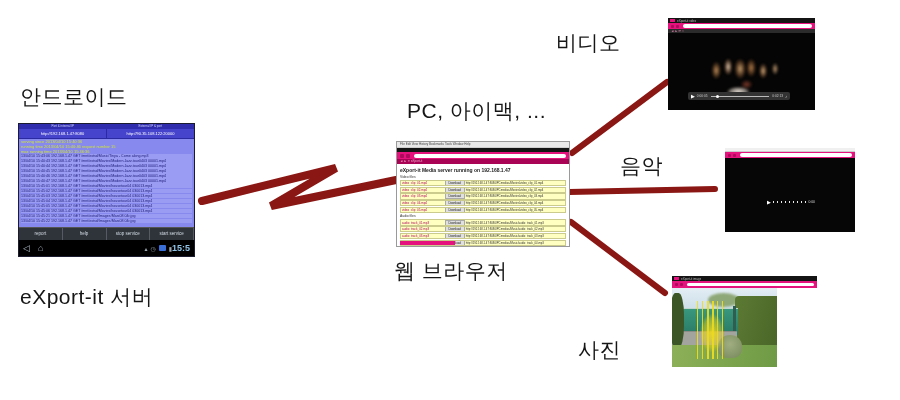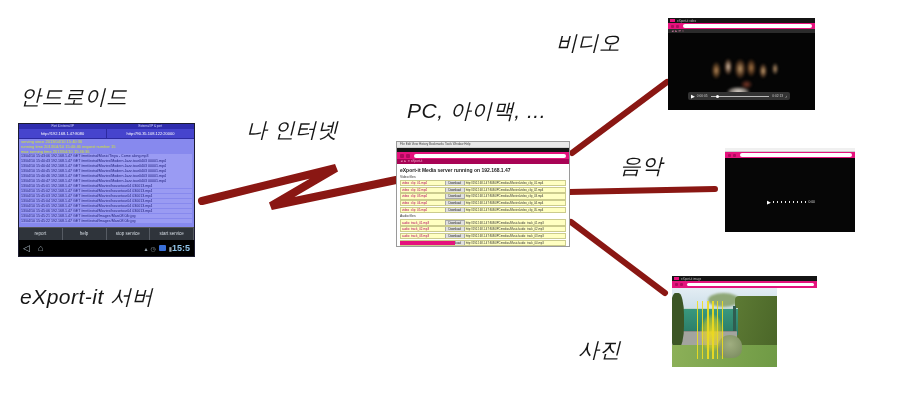--- a/index.html
+++ b/index.html
@@ -1,18 +1,18 @@
 <!DOCTYPE html>
 <html><head>
 <meta charset="utf-8">
 <style>
   html,body{margin:0;padding:0;background:#fff;}
   #stage{position:relative;width:900px;height:400px;background:#fff;overflow:hidden;
          font-family:"Liberation Sans","DejaVu Sans",sans-serif;}
-  .big-label{position:absolute;font-size:21px;color:#161616;letter-spacing:.5px;white-space:pre;font-style:italic;}
+  .big-label{position:absolute;font-size:21px;color:#161616;letter-spacing:.5px;white-space:pre;}
   svg.connectors{position:absolute;left:0;top:0;pointer-events:none;}
 
   
   #tablet{position:absolute;left:18px;top:123px;width:175px;height:132px;border:1px solid #1c1c30;
           display:flex;flex-direction:column;overflow:hidden;}
   .t-header-top{height:5px;background:#2f2cae;display:flex;}
   .t-header-top span{flex:1;font-size:3px;line-height:5px;color:#cfd4ff;text-align:center;overflow:hidden;}
   .t-urls{height:9px;background:#4644cd;display:flex;border-bottom:1px solid #2c2aa0;}
   .t-urls span{flex:1;font-size:4px;line-height:9px;color:#ffffff;text-align:center;overflow:hidden;white-space:nowrap;}
   .t-urls span:first-child{border-right:1px solid #2c2aa0;}
@@ -122,22 +122,23 @@
 
   <svg class="connectors" width="900" height="400">
     <polyline points="202,201 336,168 271,206 396,180" fill="none" stroke="#8a1713" stroke-width="8" stroke-linecap="round" stroke-linejoin="miter"></polyline>
     <line x1="572" y1="153" x2="667" y2="82" stroke="#8a1713" stroke-width="6" stroke-linecap="round"></line>
     <line x1="569" y1="192" x2="715" y2="189" stroke="#8a1713" stroke-width="6" stroke-linecap="round"></line>
     <line x1="571" y1="222" x2="665" y2="293" stroke="#8a1713" stroke-width="6" stroke-linecap="round"></line>
   </svg>
 
   <div class="big-label" style="left:20px;top:283px;">eXport-it 서버</div>
   <div class="big-label" style="left:20px;top:83px;">안드로이드</div>
-  <div class="big-label" style="left:246px;top:92px;"><br><span>나 인터넷</span></div>
+  <div class="big-label" style="left:246px;top:92px;"><br></div>
   <div class="big-label" style="left:407px;top:97px;text-align:center;">PC, 아이맥, ...</div>
+  <div class="big-label" style="left:394px;top:257px;">웹 브라우저</div>
   <div class="big-label" style="left:556px;top:29px;">비디오</div>
   <div class="big-label" style="left:620px;top:152px;">음악</div>
   <div class="big-label" style="left:578px;top:336px;">사진</div>
 
   <div id="tablet">
     <div class="t-header-top">
       <span>Port &amp; internal IP</span>
       <span>External IP &amp; port</span>
     </div>
     <div class="t-urls">

